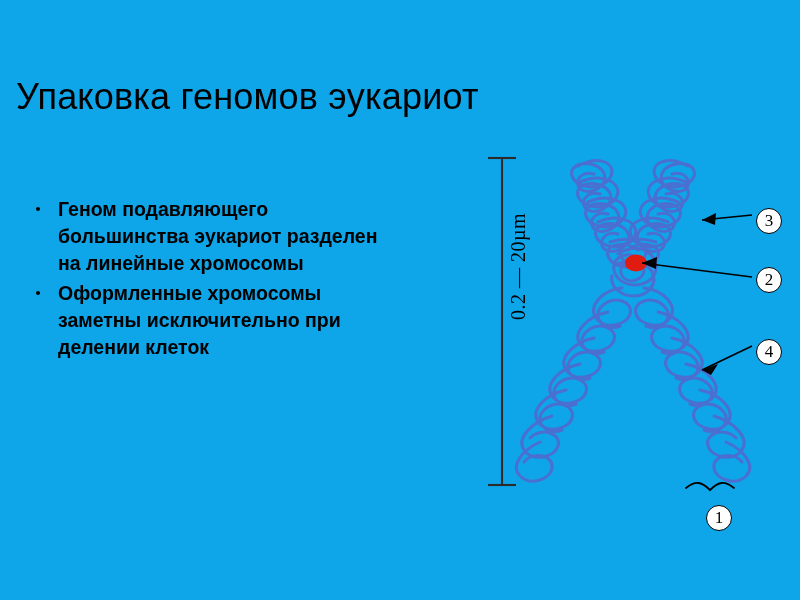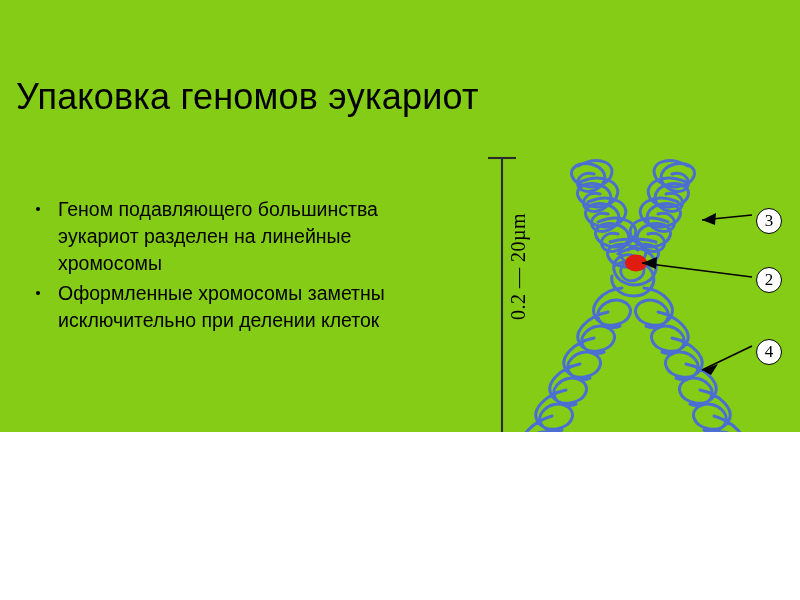--- a/index.html
+++ b/index.html
@@ -4,22 +4,22 @@
 <title>Упаковка геномов эукариот</title>
 <style>
   html, body {
     margin: 0;
     padding: 0;
     background: #ffffff;
   }
   #slide {
     position: relative;
     width: 800px;
-    height: 432px;
-    background: #84cc16;
+    height: 600px;
+    background: #0ea5e9;
     overflow: hidden;
     font-family: "Liberation Sans", sans-serif;
     color: #000000;
   }
 
   
   #slide-title {
     position: absolute;
     left: 16px;
     top: 76px;
@@ -35,20 +35,21 @@
 
   
   #bullet-list {
     position: absolute;
     left: 30px;
     top: 196px;
     width: 360px;
     list-style: none;
     margin: 0;
     padding: 0;
+    font-weight: bold;
   }
   #bullet-list li {
     position: relative;
     padding-left: 28px;
     margin: 0 0 3px 0;
     font-family: "Liberation Sans", sans-serif;
     font-size: 19.5px;
     line-height: 27px;
     color: #000000;
   }

